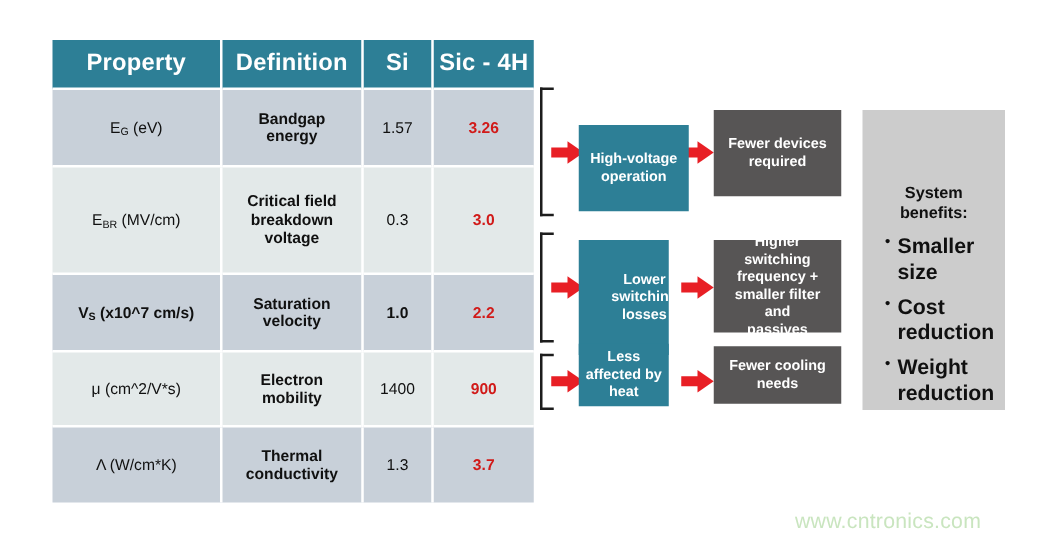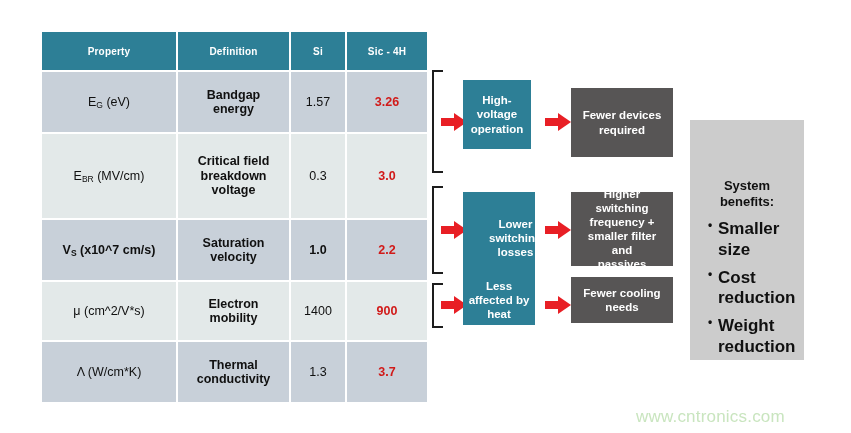--- a/index.html
+++ b/index.html
@@ -26,21 +26,21 @@
     table-layout: fixed;
   }
   #comparison-table col.c-prop { width: 135px; }
   #comparison-table col.c-def  { width: 113px; }
   #comparison-table col.c-si   { width: 56px; }
   #comparison-table col.c-sic  { width: 81px; }
 
   #comparison-table th {
     background: #2d7f96;
     color: #ffffff;
-    font-size: 10px;
+    font-size: 19px;
     font-weight: bold;
     letter-spacing: .2px;
     height: 38px;
     border-left: 2px solid #ffffff;
     border-right: 2px solid #ffffff;
     text-align: center;
     vertical-align: middle;
     padding: 0;
   }
   #comparison-table th:first-child { border-left: none; }
@@ -123,36 +123,35 @@
     color: #ffffff;
     font-size: 11.5px;
     font-weight: bold;
     line-height: 1.22;
     padding: 2px 5px;
     box-sizing: border-box;
   }
   .flow-box.teal { background: #2d7f96; }
   .flow-box.gray { background: #575555; }
 
-  #box-cause-1  { left: 463px; top: 80px;  width: 68px;  height: 69px; }
+  #box-cause-1  { left: 463px; top: 100px;  width: 88px;  height: 69px; }
   #box-effect-1 { left: 571px; top: 88px;  width: 102px; height: 69px; }
   #box-cause-2  { left: 463px; top: 192px; width: 72px;  height: 92px; padding-left: 38px; }
   #box-effect-2 { left: 571px; top: 192px; width: 102px; height: 74px; }
   #box-cause-3  { left: 463px; top: 275px; width: 72px;  height: 50px; }
   #box-effect-3 { left: 571px; top: 277px; width: 102px; height: 46px; }
 
   
   #benefits-panel {
     position: absolute;
     left: 690px;
     top: 88px;
     width: 114px;
     height: 240px;
     background: #cccccc;
-    margin-top: 32px;
   }
   #benefits-title {
     text-align: center;
     font-size: 13px;
     font-weight: bold;
     color: #101010;
     line-height: 1.2;
     padding-top: 58px;
   }
   #benefits-list {

